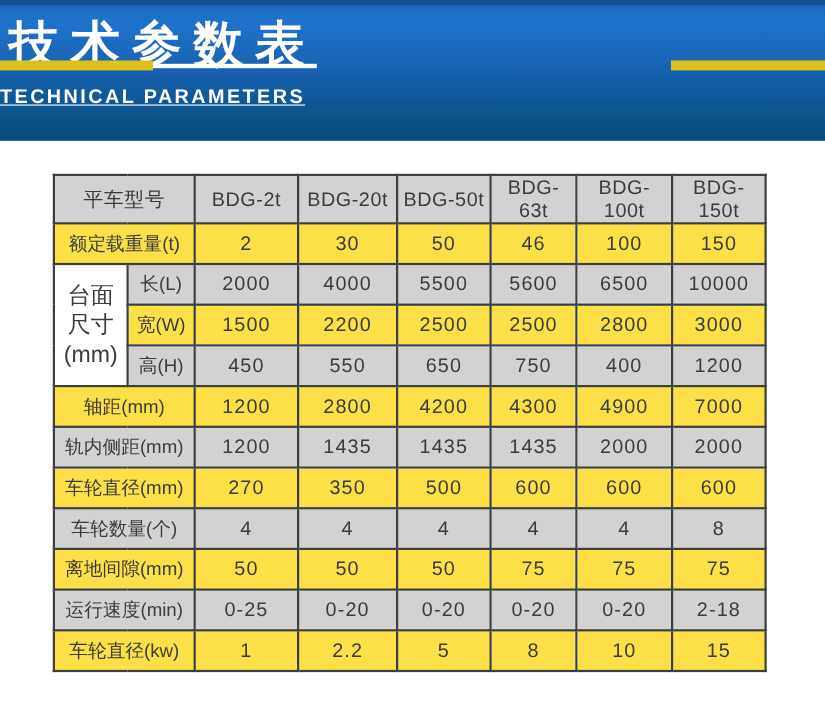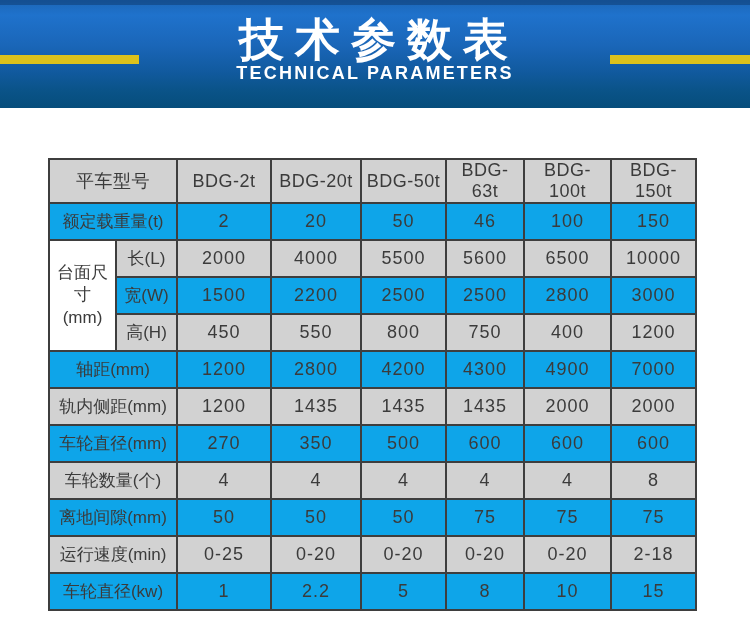--- a/index.html
+++ b/index.html
@@ -3,48 +3,49 @@
 <meta charset="utf-8">
 <style>
   html,body{margin:0;padding:0;}
   body{
     width:750px;height:637px;position:relative;background:#ffffff;
     font-family:"Liberation Sans","DejaVu Sans",sans-serif;
     -webkit-font-smoothing:antialiased;
   }
   
   .banner{
-    position:relative;height:108px;overflow:hidden;text-align:center;color:#ffffff;
+    position:relative;height:128px;overflow:hidden;color:#ffffff;
     background:linear-gradient(to bottom,#1c66b6 0%,#1f72cc 14%,#1a66b8 42%,#115a9f 66%,#0a5388 84%,#064d7b 100%);
     box-shadow:inset 0 5px 0 rgba(10,45,90,0.40);
+    text-decoration:underline;
   }
   .accent-bar{position:absolute;top:55px;height:9px;background:#dcc11b;}
   .accent-bar.left{left:0;width:139px;}
   .accent-bar.right{right:0;width:140px;}
   .banner-title{
     margin:0;padding-top:16px;font-size:45px;line-height:1.05;font-weight:700;
     letter-spacing:11px;text-indent:8px;white-space:nowrap;
   }
   .banner-subtitle{
-    margin-top:0;font-size:18px;font-weight:700;letter-spacing:2.2px;white-space:nowrap;
+    margin-top:15px;font-size:18px;font-weight:700;letter-spacing:2.2px;white-space:nowrap;
   }
   
   table.params{
     position:absolute;left:48px;top:158px;width:647px;
     border-collapse:collapse;table-layout:fixed;color:#3b3b3b;
   }
   .params th,.params td{
     border:2px solid #3e3e3e;height:33px;padding:0 2px;
     text-align:center;vertical-align:middle;
     font-size:17px;font-weight:400;overflow:hidden;
   }
   .params tr{height:37px;}
   .params tr.g th,.params tr.g td{background:#d2d2d2;}
-  .params tr.w td{background:#0ea5e9;}
-  .params td.group{background:#ffffff !important;line-height:1.3;font-size:17px;border-radius:17px;}
+  .params tr.w td{background:#fde047;}
+  .params td.group{background:#ffffff !important;line-height:1.3;font-size:21px;border-radius:17px;}
   .params td.val{letter-spacing:1px;font-size:18px;}
   .params th{font-size:18px;letter-spacing:0.5px;}
 </style>
 </head>
 <body>
 
 <header class="banner">
   <span class="accent-bar left"></span>
   <span class="accent-bar right"></span>
   <h1 class="banner-title">技术参数表</h1>
@@ -68,21 +69,21 @@
         <th>BDG-2t</th>
         <th>BDG-20t</th>
         <th>BDG-50t</th>
         <th>BDG-63t</th>
         <th>BDG-100t</th>
         <th>BDG-150t</th>
       </tr>
       <tr class="w">
         <td colspan="2">额定载重量(t)</td>
         <td class="val">2</td>
-        <td class="val">20</td>
+        <td class="val">30</td>
         <td class="val">50</td>
         <td class="val">46</td>
         <td class="val">100</td>
         <td class="val">150</td>
       </tr>
       <tr class="g">
         <td rowspan="3" class="group">
           <div>台面尺寸</div>
           <div>(mm)</div>
         </td>
@@ -100,21 +101,21 @@
         <td class="val">2200</td>
         <td class="val">2500</td>
         <td class="val">2500</td>
         <td class="val">2800</td>
         <td class="val">3000</td>
       </tr>
       <tr class="g">
         <td>高(H)</td>
         <td class="val">450</td>
         <td class="val">550</td>
-        <td class="val">800</td>
+        <td class="val">650</td>
         <td class="val">750</td>
         <td class="val">400</td>
         <td class="val">1200</td>
       </tr>
       <tr class="w">
         <td colspan="2">轴距(mm)</td>
         <td class="val">1200</td>
         <td class="val">2800</td>
         <td class="val">4200</td>
         <td class="val">4300</td>

